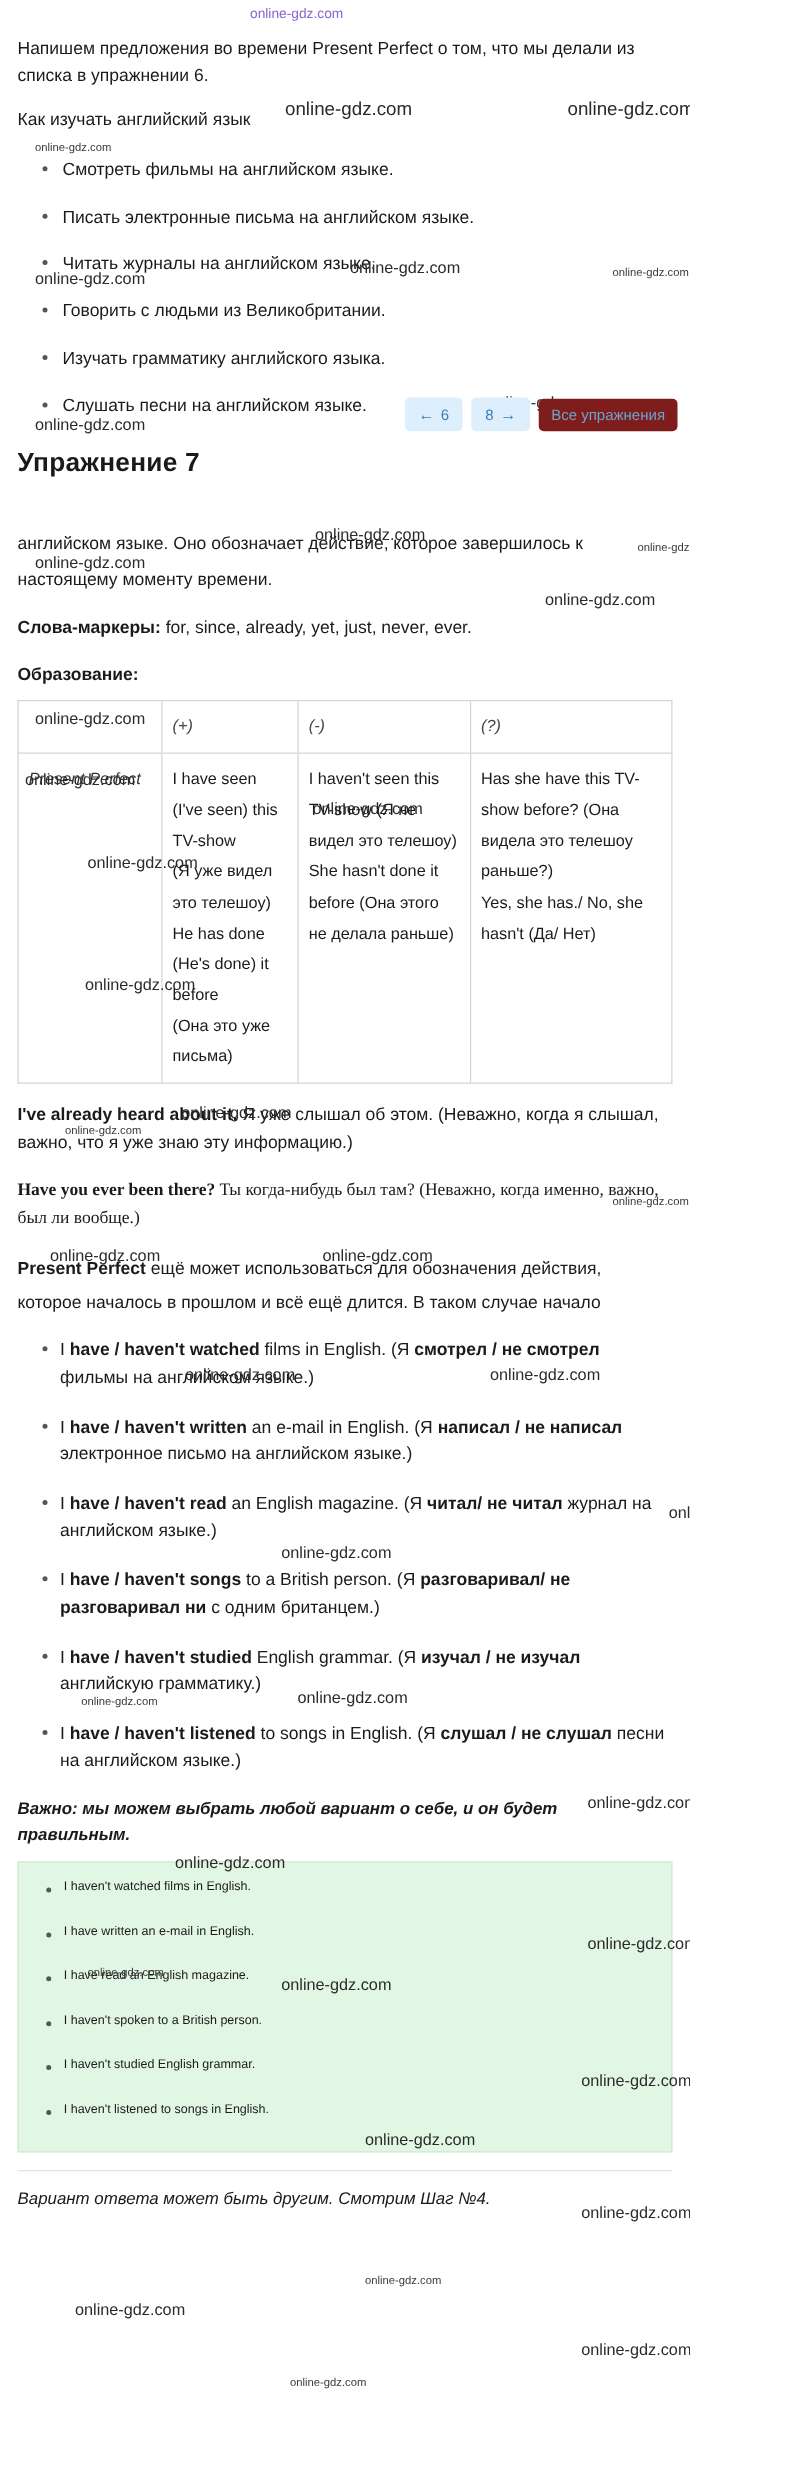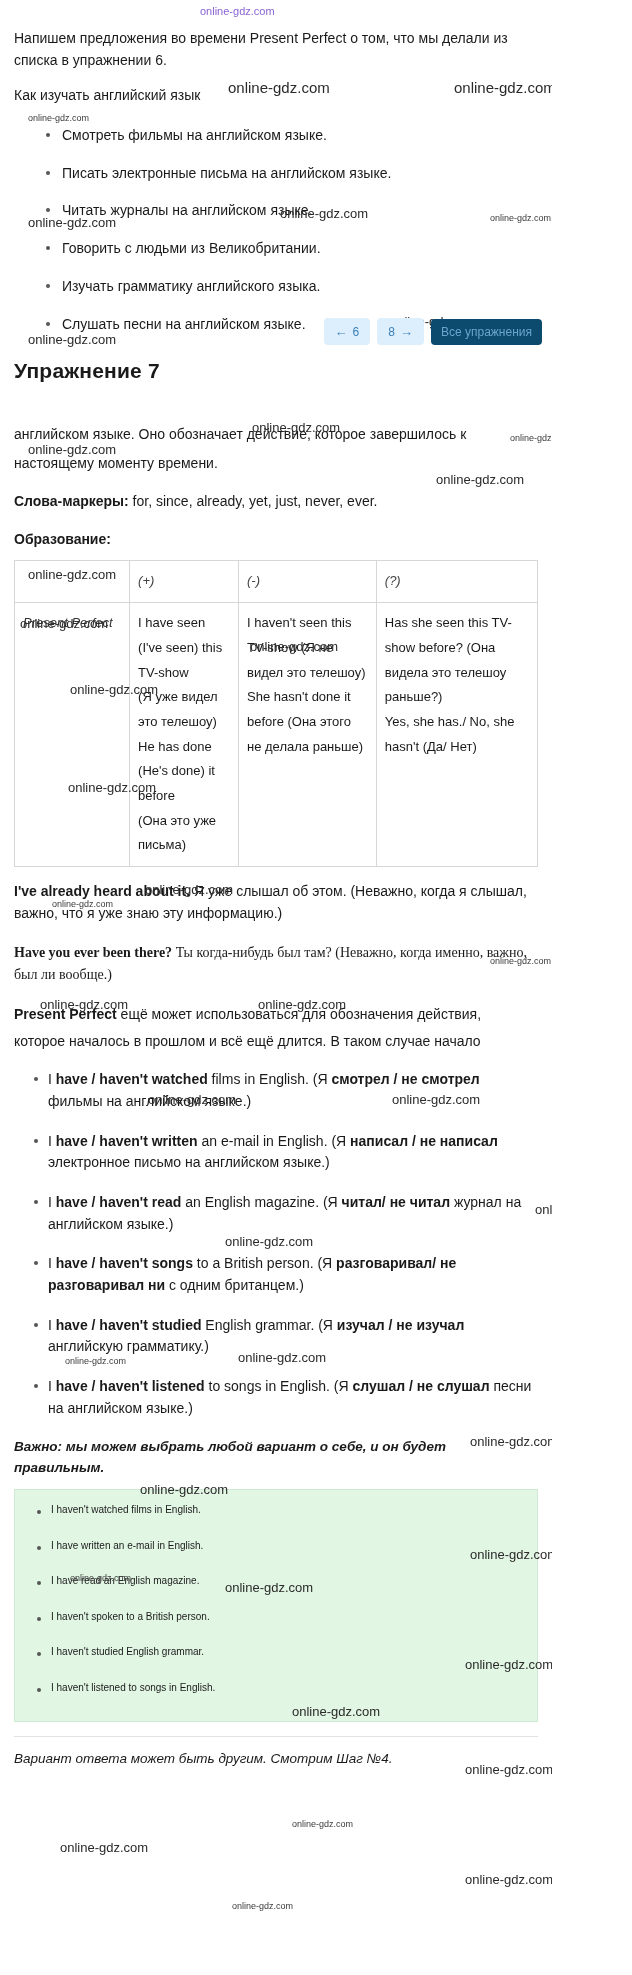--- a/index.html
+++ b/index.html
@@ -43,21 +43,21 @@
   .wm.small { font-size: 9px; color: #3a3a3a; }
   .wm.purple { color: #8a63d2; font-size: 11px; }
 
   ul.bullets {
     margin: 0 0 16px 0;
     padding-left: 34px;
     list-style: none;
   }
   ul.bullets > li {
     position: relative;
-    margin: 0 0 16px 12px;
+    margin: 0 0 16px 0;
     padding-left: 2px;
   }
   ul.bullets > li:before {
     content: "";
     position: absolute;
     left: -14px;
     top: 8px;
     width: 4px;
     height: 4px;
     border-radius: 50%;
@@ -88,21 +88,21 @@
     padding: 6px 11px;
     display: flex;
     align-items: center;
     gap: 5px;
     cursor: pointer;
     border: none;
     font-family: "Liberation Sans", sans-serif;
     white-space: nowrap;
   }
   .nav-all {
-    background: #0c4a6e;
+    background: #7f1d1d;
     color: #6ba4cf;
     border-radius: 4px;
     font-size: 12px;
     padding: 6px 10px;
     cursor: pointer;
     border: none;
     font-family: "Liberation Sans", sans-serif;
     white-space: nowrap;
   }
 
@@ -301,21 +301,21 @@
           <span class="tcell-line">I have seen (I've seen) this TV-show</span>
           <span class="tcell-line">(Я уже видел это телешоу)</span>
           <span class="tcell-line">He has done (He's done) it before</span>
           <span class="tcell-line">(Она это уже письма)</span>
         </td>
         <td>
           <span class="tcell-line">I haven't seen this TV-show (Я не видел это телешоу)</span>
           <span class="tcell-line">She hasn't done it before (Она этого не делала раньше)</span>
         </td>
         <td>
-          <span class="tcell-line">Has she seen this TV-show before? (Она видела это телешоу раньше?)</span>
+          <span class="tcell-line">Has she have this TV-show before? (Она видела это телешоу раньше?)</span>
           <span class="tcell-line">Yes, she has./ No, she hasn't (Да/ Нет)</span>
         </td>
       </tr>
     </tbody>
       </table>
 
     <p style="margin-bottom:18px;">
       <b>I've already heard about it.</b><span> Я уже слышал об этом. (Неважно, когда я слышал, важно, что я уже знаю эту информацию.)</span>
     </p>
 

